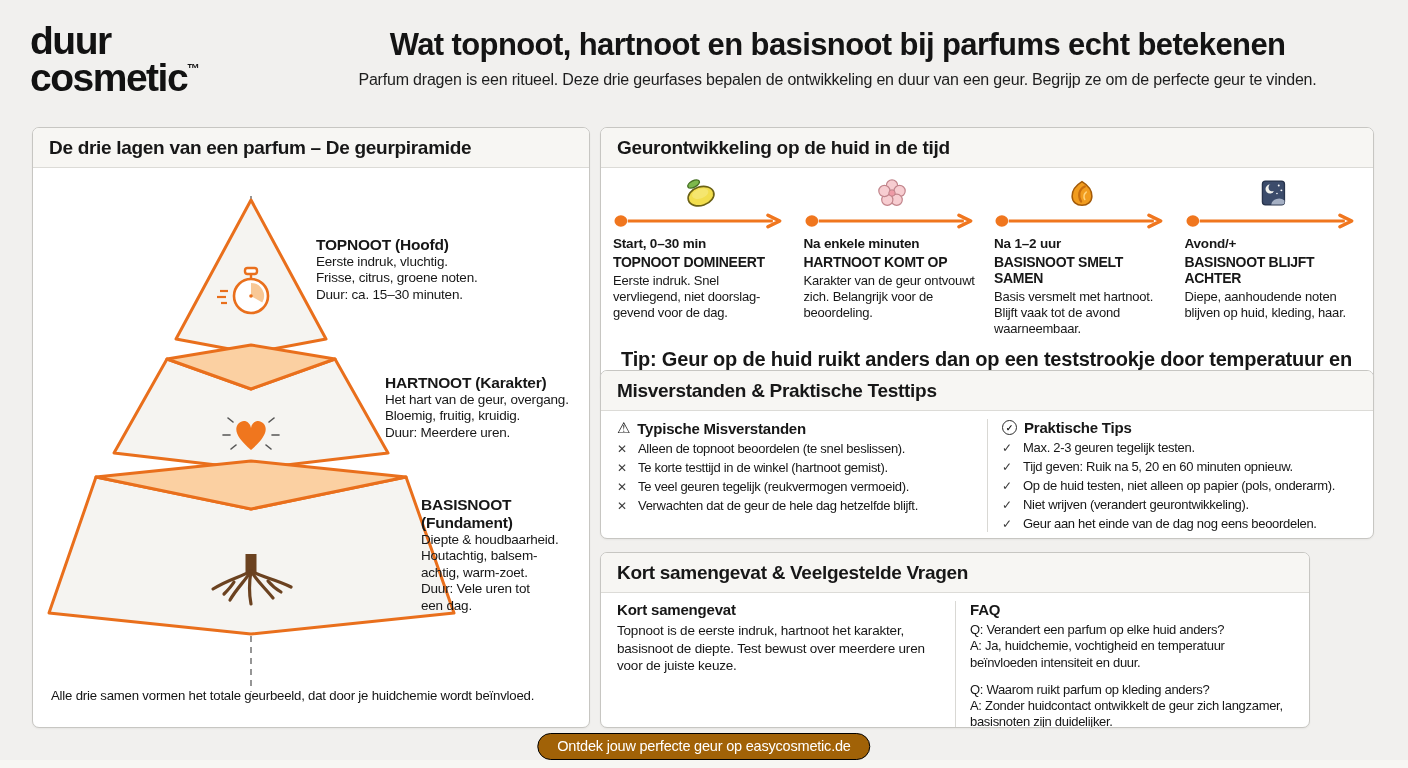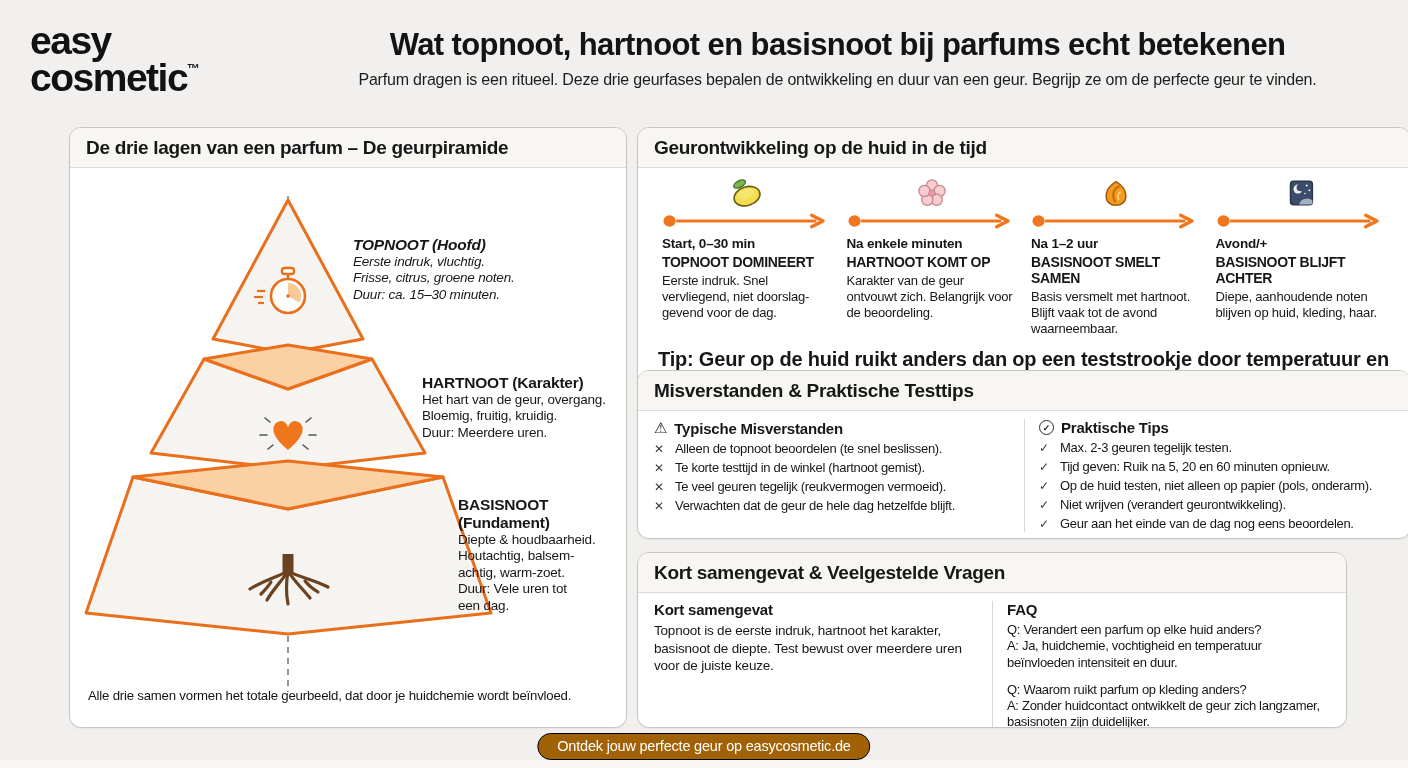--- a/index.html
+++ b/index.html
@@ -12,40 +12,40 @@
     overflow:hidden;
   }
   
   .logo { position:absolute; left:30px; top:22px; font-weight:bold; font-size:39px; line-height:0.95; letter-spacing:-1.5px; color:#121212; }
   .logo .tm { font-size:13px; letter-spacing:0; vertical-align:18px; }
   .header-text { position:absolute; left:295px; right:28px; top:27px; text-align:center; }
   .title { font-size:31px; font-weight:bold; letter-spacing:-0.6px; color:#141414; }
   .subtitle { margin-top:8px; font-size:16px; letter-spacing:-0.2px; color:#1d1d1d; }
 
   
-  .panel { position:absolute; background:#ffffff; border:1px solid #c7c6c2; border-radius:12px; box-shadow:0 1px 2px rgba(0,0,0,0.05); overflow:hidden;margin-left:37px; }
+  .panel { position:absolute; background:#ffffff; border:1px solid #c7c6c2; border-radius:7px; box-shadow:0 1px 2px rgba(0,0,0,0.05); overflow:hidden; }
   .panel-header { background:#f7f6f3; border-bottom:1px solid #dcdbd7; padding:9px 16px 8px; font-size:19px; font-weight:bold; letter-spacing:-0.3px; }
 
   #pyramid-panel { left:32px; top:127px; width:558px; height:601px; }
   #timeline-panel { left:600px; top:127px; width:774px; height:266px; }
   #misconceptions-panel { left:600px; top:370px; width:774px; height:169px; }
   #summary-panel { left:600px; top:552px; width:710px; height:176px; }
 
   
   .pyramid-svg { position:absolute; left:8px; top:64px; }
   .pyr-label { position:absolute; }
   .pyr-heading { font-size:15.5px; font-weight:bold; letter-spacing:-0.2px; }
   .pyr-line { font-size:13.5px; line-height:1.22; letter-spacing:-0.2px; }
-  #label-top { left:283px; top:108px; width:250px;font-style:italic; }
+  #label-top { left:283px; top:108px; width:250px; }
   #label-heart { left:352px; top:246px; width:215px; }
   #label-base { left:388px; top:368px; width:182px; text-align:left; }
   .pyr-footnote { position:absolute; left:18px; bottom:24px; font-size:13.2px; letter-spacing:-0.2px; color:#141414; }
 
   
-  .stages { display:grid; grid-template-columns:repeat(4,1fr); column-gap:14px; padding:7px 24px 0; }
+  .stages { display:grid; grid-template-columns:repeat(4,1fr); column-gap:14px; padding:7px 12px 0; }
   .stage-icon { height:36px; display:flex; align-items:center; justify-content:center; }
   .seg { display:block; width:100%; height:16px; margin-top:2px; }
   .stage-time { margin-top:7px; font-size:13.5px; font-weight:bold; letter-spacing:-0.2px; }
   .stage-heading { margin-top:3px; font-size:14px; font-weight:bold; letter-spacing:-0.3px; }
   .stage-text { margin-top:3px; font-size:13px; line-height:1.24; letter-spacing:-0.2px; }
   .tip { padding:11px 20px 0; font-size:20px; font-weight:bold; letter-spacing:-0.2px; }
 
   
   .twocol { display:grid; grid-template-columns:1fr 1fr; padding:8px 16px 8px; }
   .col-left { padding-right:14px; }
@@ -64,21 +64,21 @@
   
   .cta-pill { position:absolute; left:50%; top:733px; transform:translateX(-50%);
     background:#a16207; border:1px solid #000000; color:#ffffff; border-radius:15px;
     padding:4px 19px 5px; font-size:14.5px; letter-spacing:-0.2px; white-space:nowrap; cursor:pointer; }
   .bottom-strip { position:absolute; left:0; right:0; bottom:0; height:8px; background:#f7f6f3; }
 </style>
 </head>
 <body>
 
 <div class="logo">
-  <div>easy</div>
+  <div>duur</div>
   <div><span>cosmetic</span><span class="tm">™</span></div>
 </div>
 <div class="header-text">
   <div class="title">Wat topnoot, hartnoot en basisnoot bij parfums echt betekenen</div>
   <div class="subtitle">Parfum dragen is een ritueel. Deze drie geurfases bepalen de ontwikkeling en duur van een geur. Begrijp ze om de perfecte geur te vinden.</div>
 </div>
 
 <section class="panel" id="pyramid-panel">
   <div class="panel-header">De drie lagen van een parfum – De geurpiramide</div>
 

